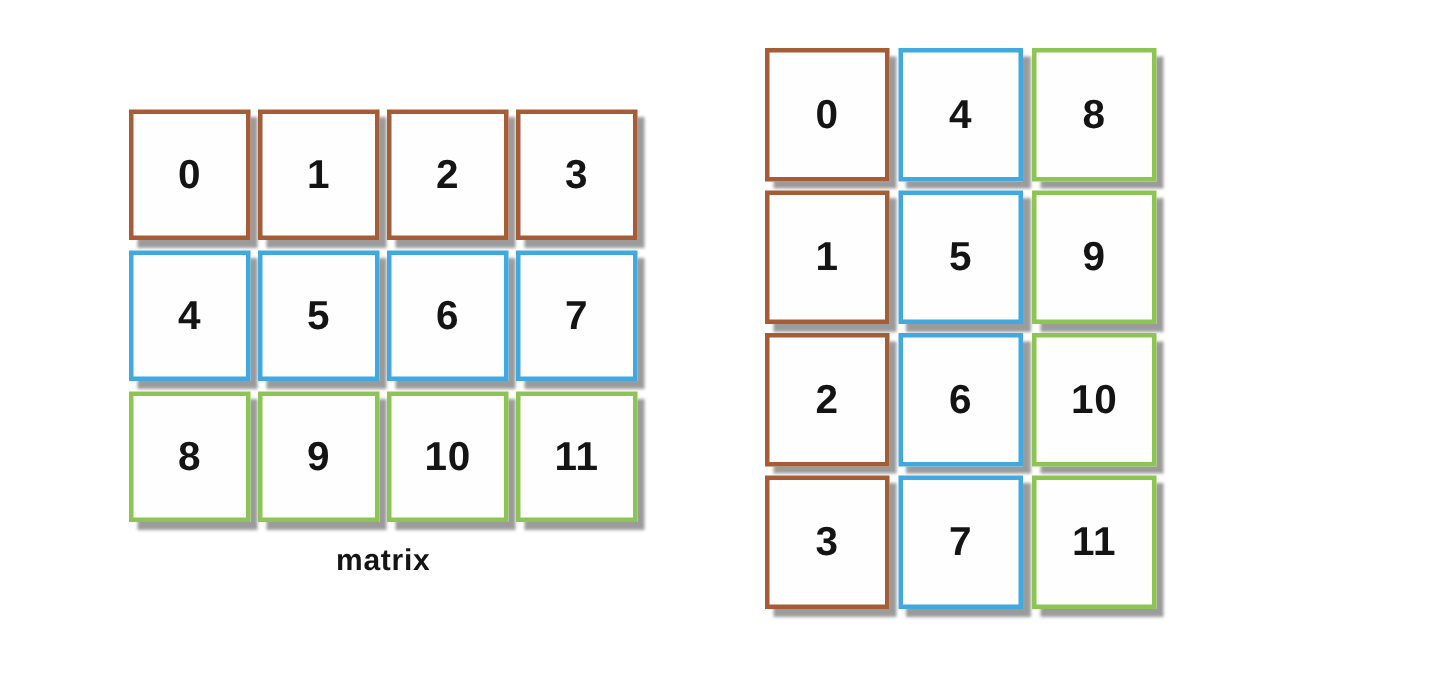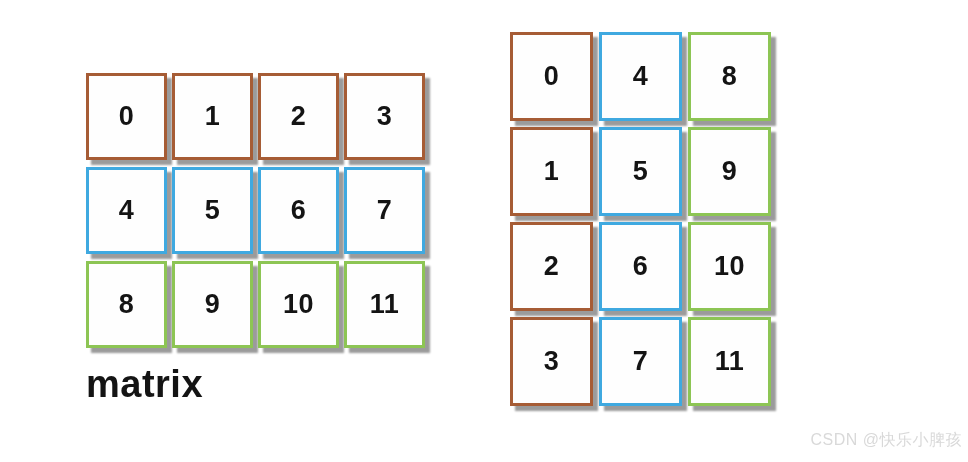--- a/index.html
+++ b/index.html
@@ -47,23 +47,23 @@
     font-weight: 700;
     color: var(--text, #141414);
     letter-spacing: 0.5px;
   }
   .cell.brown { border-color: var(--row_brown, #a65c35); }
   .cell.blue  { border-color: var(--row_blue, #3fa9e0); }
   .cell.green { border-color: var(--row_green, #8dc554); }
   .caption {
     position: absolute;
     font-weight: 700;
-    font-size: 38px;
+    font-size: 20px;
     color: var(--text, #141414);
-    text-align: left;
+    text-align: center;
     letter-spacing: 0.5px;
   }
   #matrix-caption {
     left: 86px;
     width: 339px;
     top: 363px;
   }
   #transposed-caption {
     left: 510px;
     width: 261px;
@@ -110,15 +110,14 @@
       <div class="cell green">9</div>
       <div class="cell brown">2</div>
       <div class="cell blue">6</div>
       <div class="cell green">10</div>
       <div class="cell brown">3</div>
       <div class="cell blue">7</div>
       <div class="cell green">11</div>
     </div>
 
 
-  <div id="watermark">CSDN @快乐小脾孩</div>
 
 </div>
 
 </body></html>

